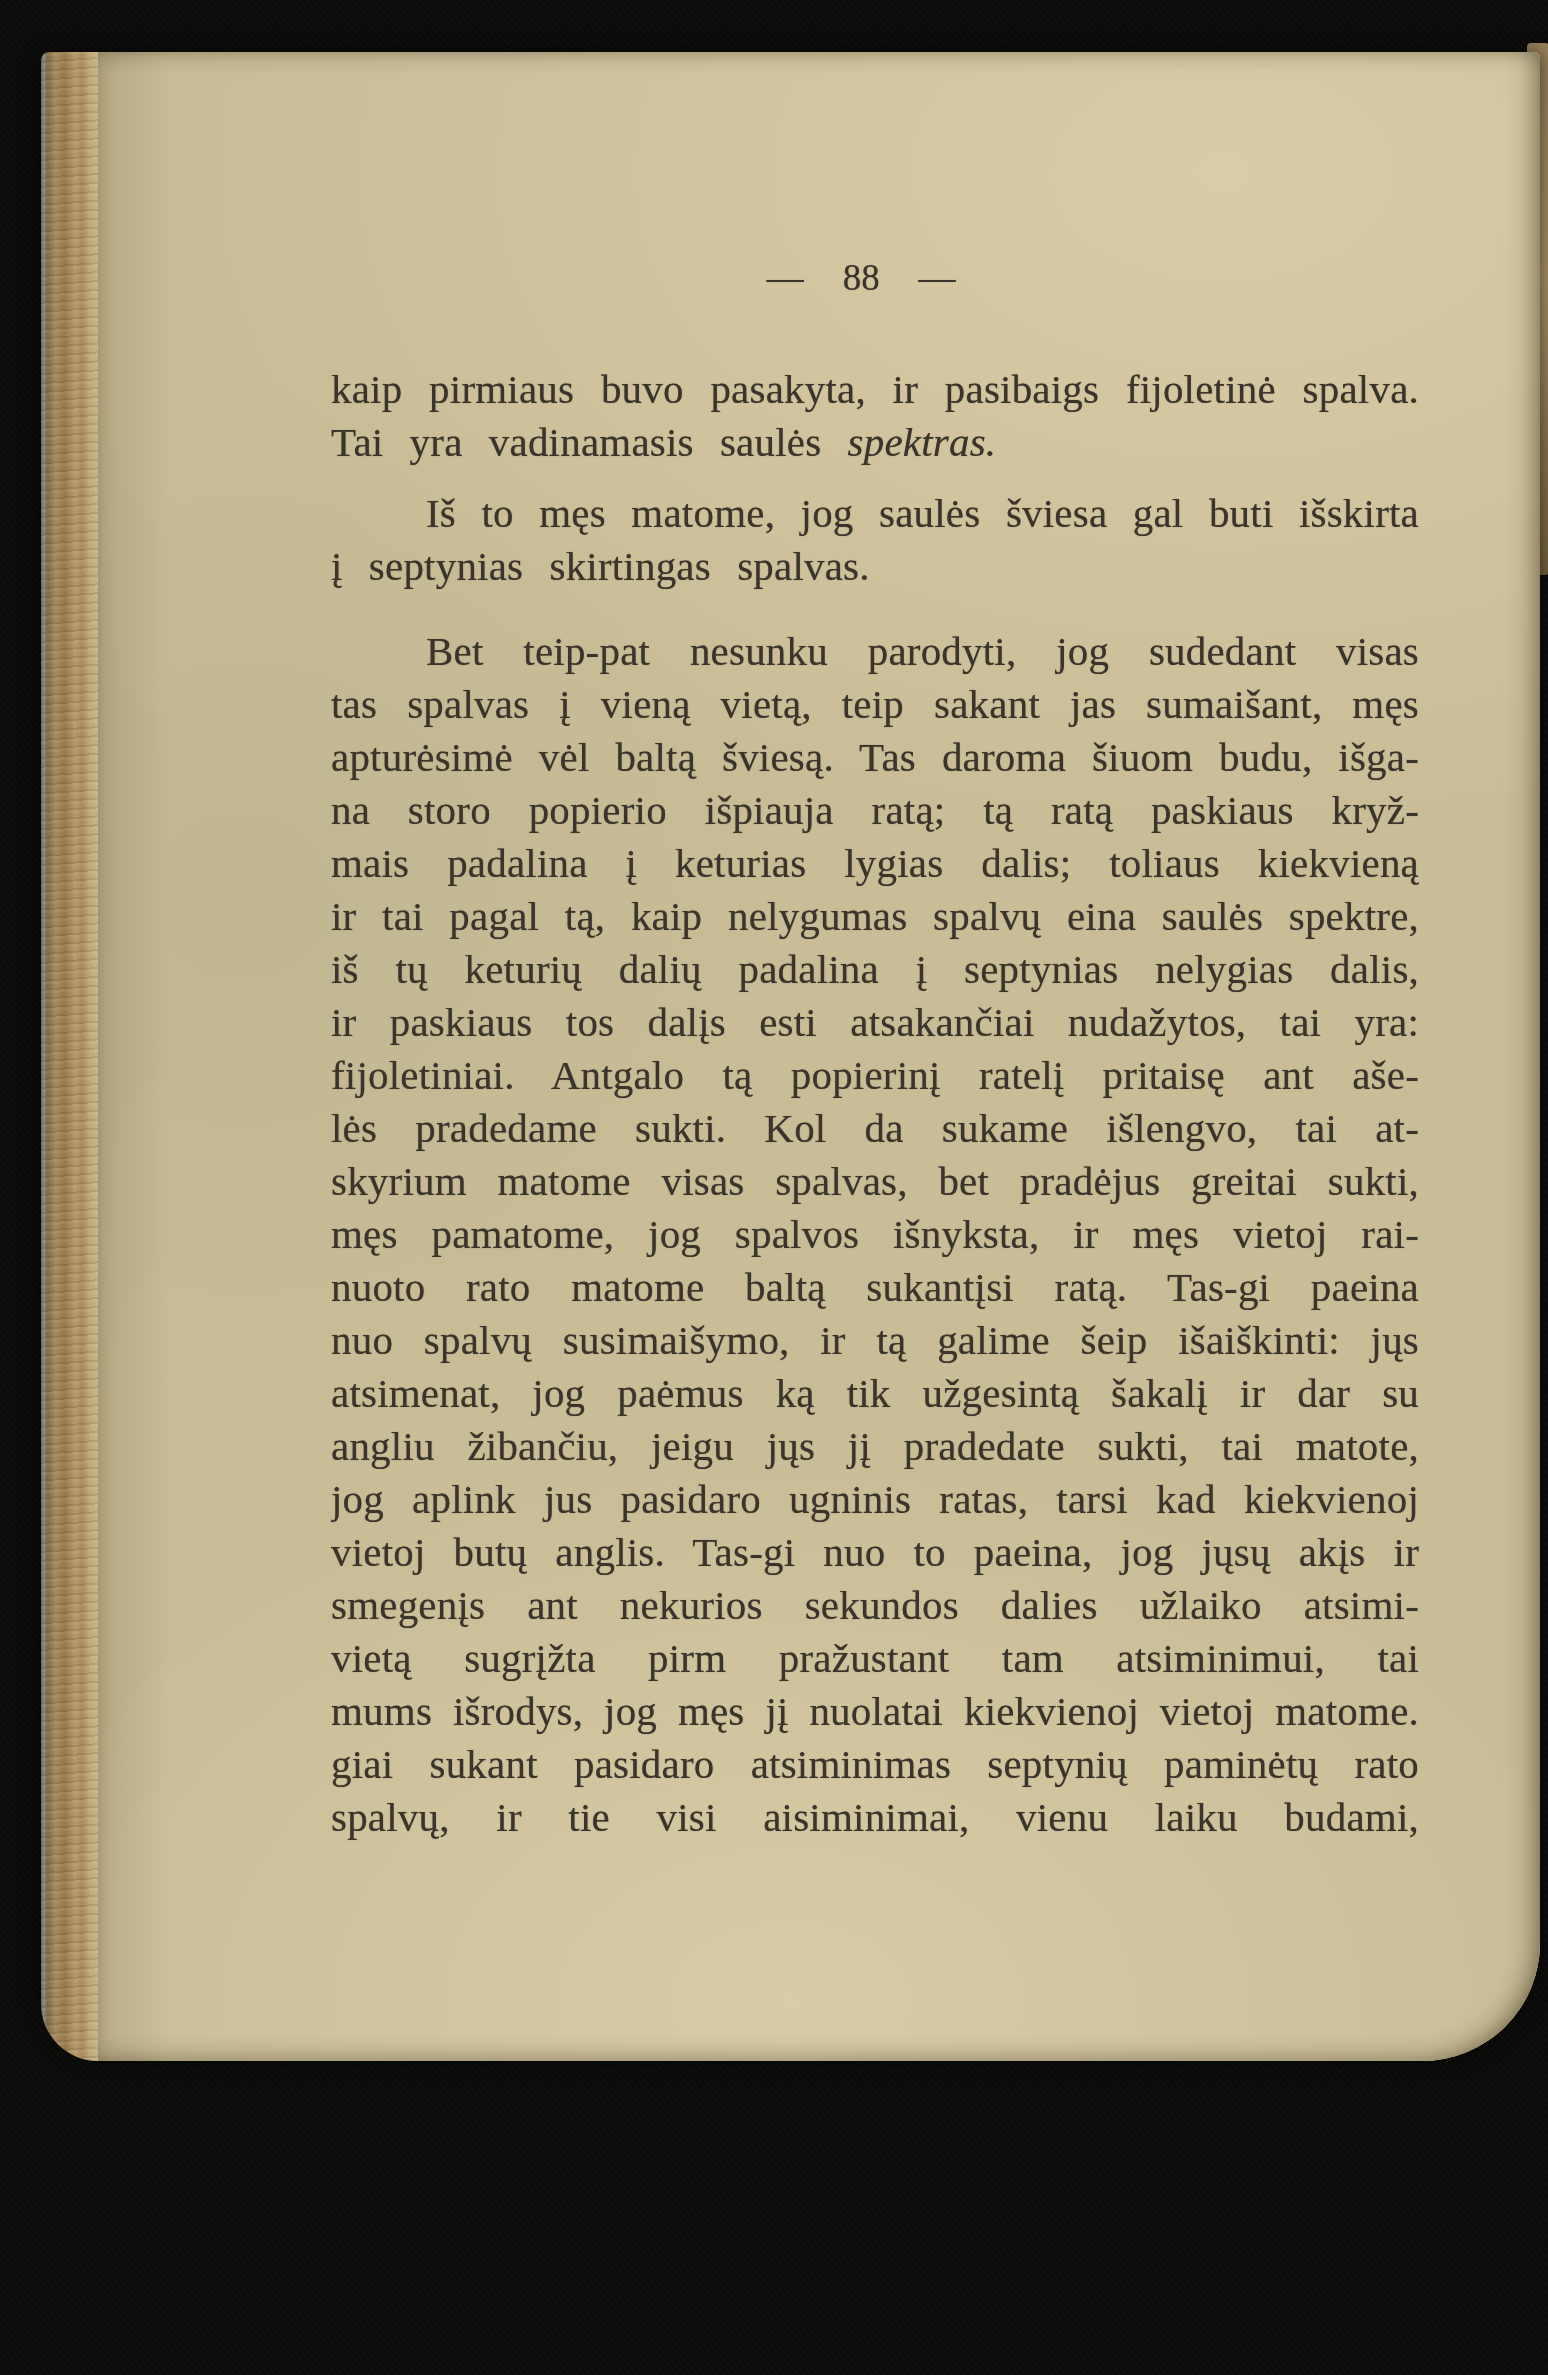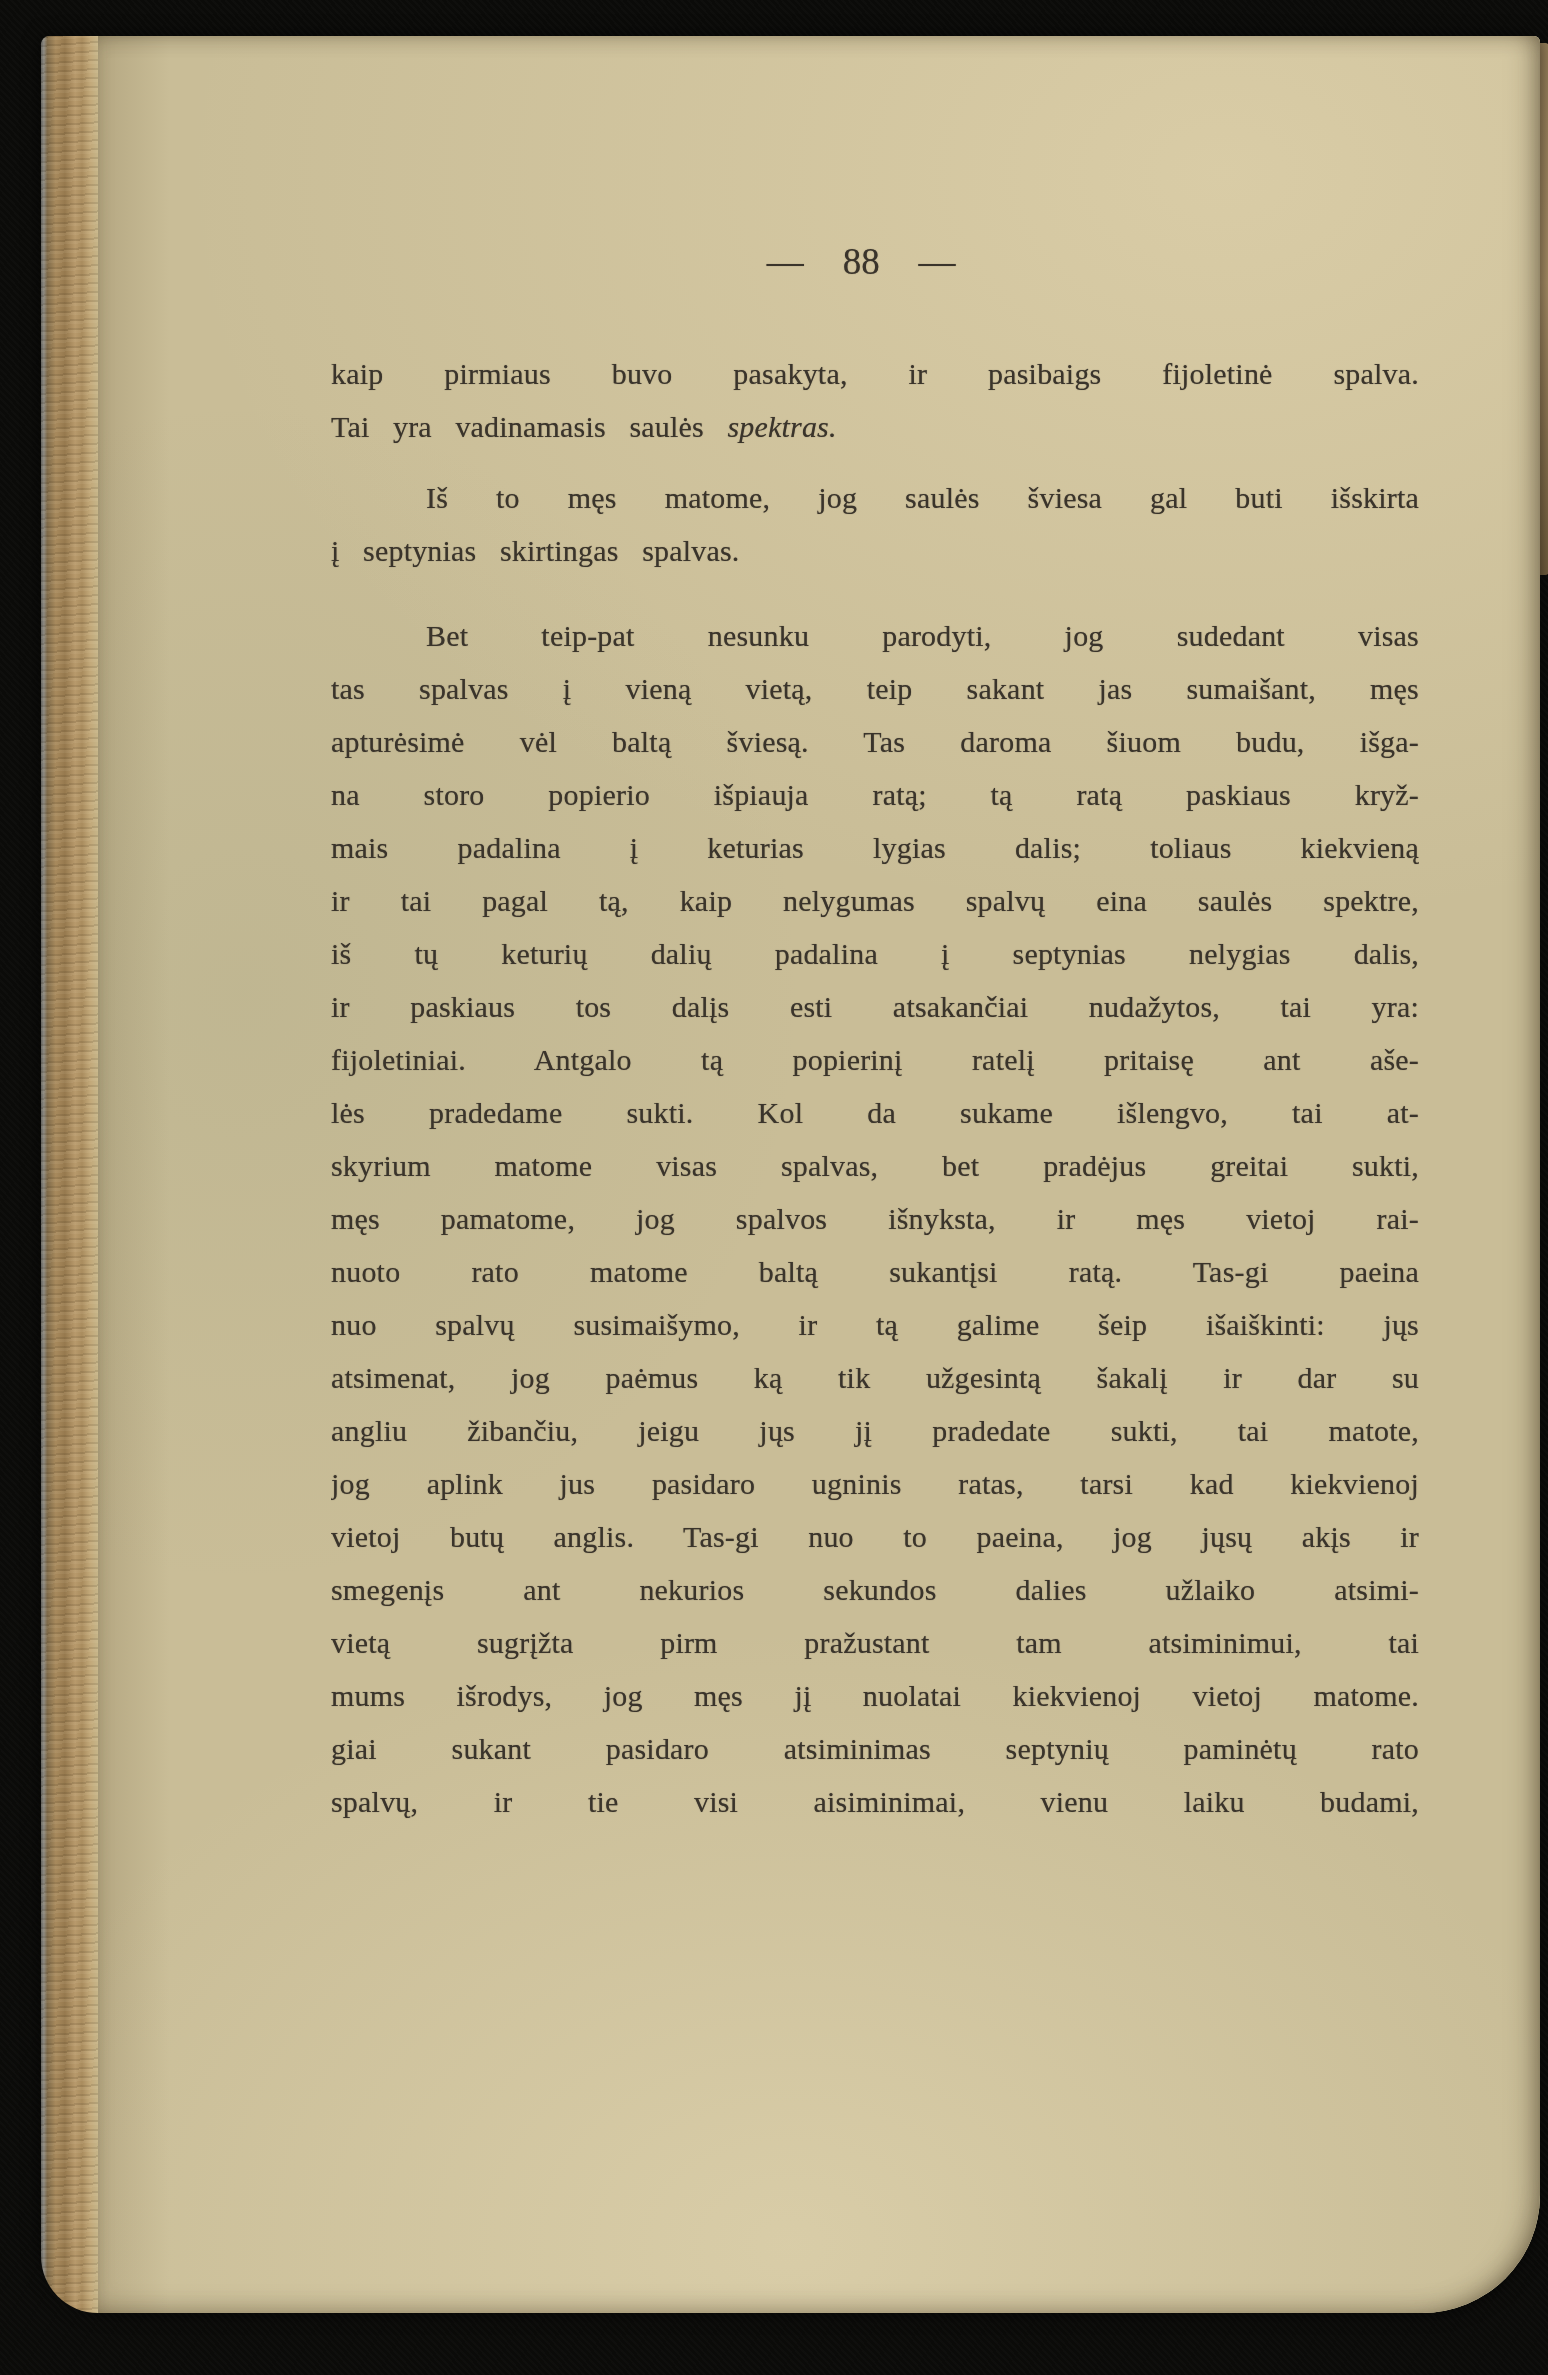--- a/index.html
+++ b/index.html
@@ -10,21 +10,21 @@
       var(--background,#0b0b09);
     font-family:"Liberation Serif","DejaVu Serif",serif;
   }
   
   .adjacent-edge{
     position:absolute;left:1527px;top:43px;width:21.7px;height:532px;
     background:linear-gradient(180deg,#97805a 0%,#ab9168 45%,#74603f 100%);
     border-radius:3.9px;
   }
   .page{
-    position:absolute;left:41px;top:36px;width:1499px;height:2277px;
+    position:absolute;left:41px;top:52px;width:1499px;height:2009px;
     border-radius:9.9px 5.9px 118px 69px;
     background:var(--paper,#c9bd97);
     box-shadow:0 0 17.7px rgba(0,0,0,0.6);
   }
   .fore-edge{
     position:absolute;left:0;top:0;bottom:0;width:57px;
     border-radius:9.9px 0 0 69px;
     background:linear-gradient(90deg,
       #63635f 0%, #8d8a82 5%, #7e6a49 11%, #a88a5d 26%, #96794e 42%,
       #b89a6c 60%, #a98c5e 72%, #c2a879 86%, #c6b589 100%);
@@ -52,21 +52,21 @@
   .page-number{
     position:absolute;left:290px;top:204px;width:1088px;
     text-align:center;font-size:37px;line-height:43px;
     color:var(--ink,#3a342b);word-spacing:29.6px;
     transform:translateX(-13.8px);
     text-shadow:0 0 1px rgba(58,52,43,0.55);
   }
   .text-block{
     position:absolute;left:290px;top:311px;width:1088px;
     color:var(--ink,#3a342b);
-    font-size:30px;line-height:53px;
+    font-size:41px;line-height:53px;
     letter-spacing:0.2px;word-spacing:2px;
     text-shadow:0 0 1px rgba(58,52,43,0.6);
   }
   .para{margin:0;}
   .para.p2{margin-top:17.7px;}
   .para.p3{margin-top:32.5px;}
   .line{text-align:justify;text-align-last:justify;height:53px;overflow:hidden;}
   .line.indent{text-indent:95px;}
   .line.no-just{text-align-last:left;word-spacing:15.8px;}
   .line em{font-style:italic;}

